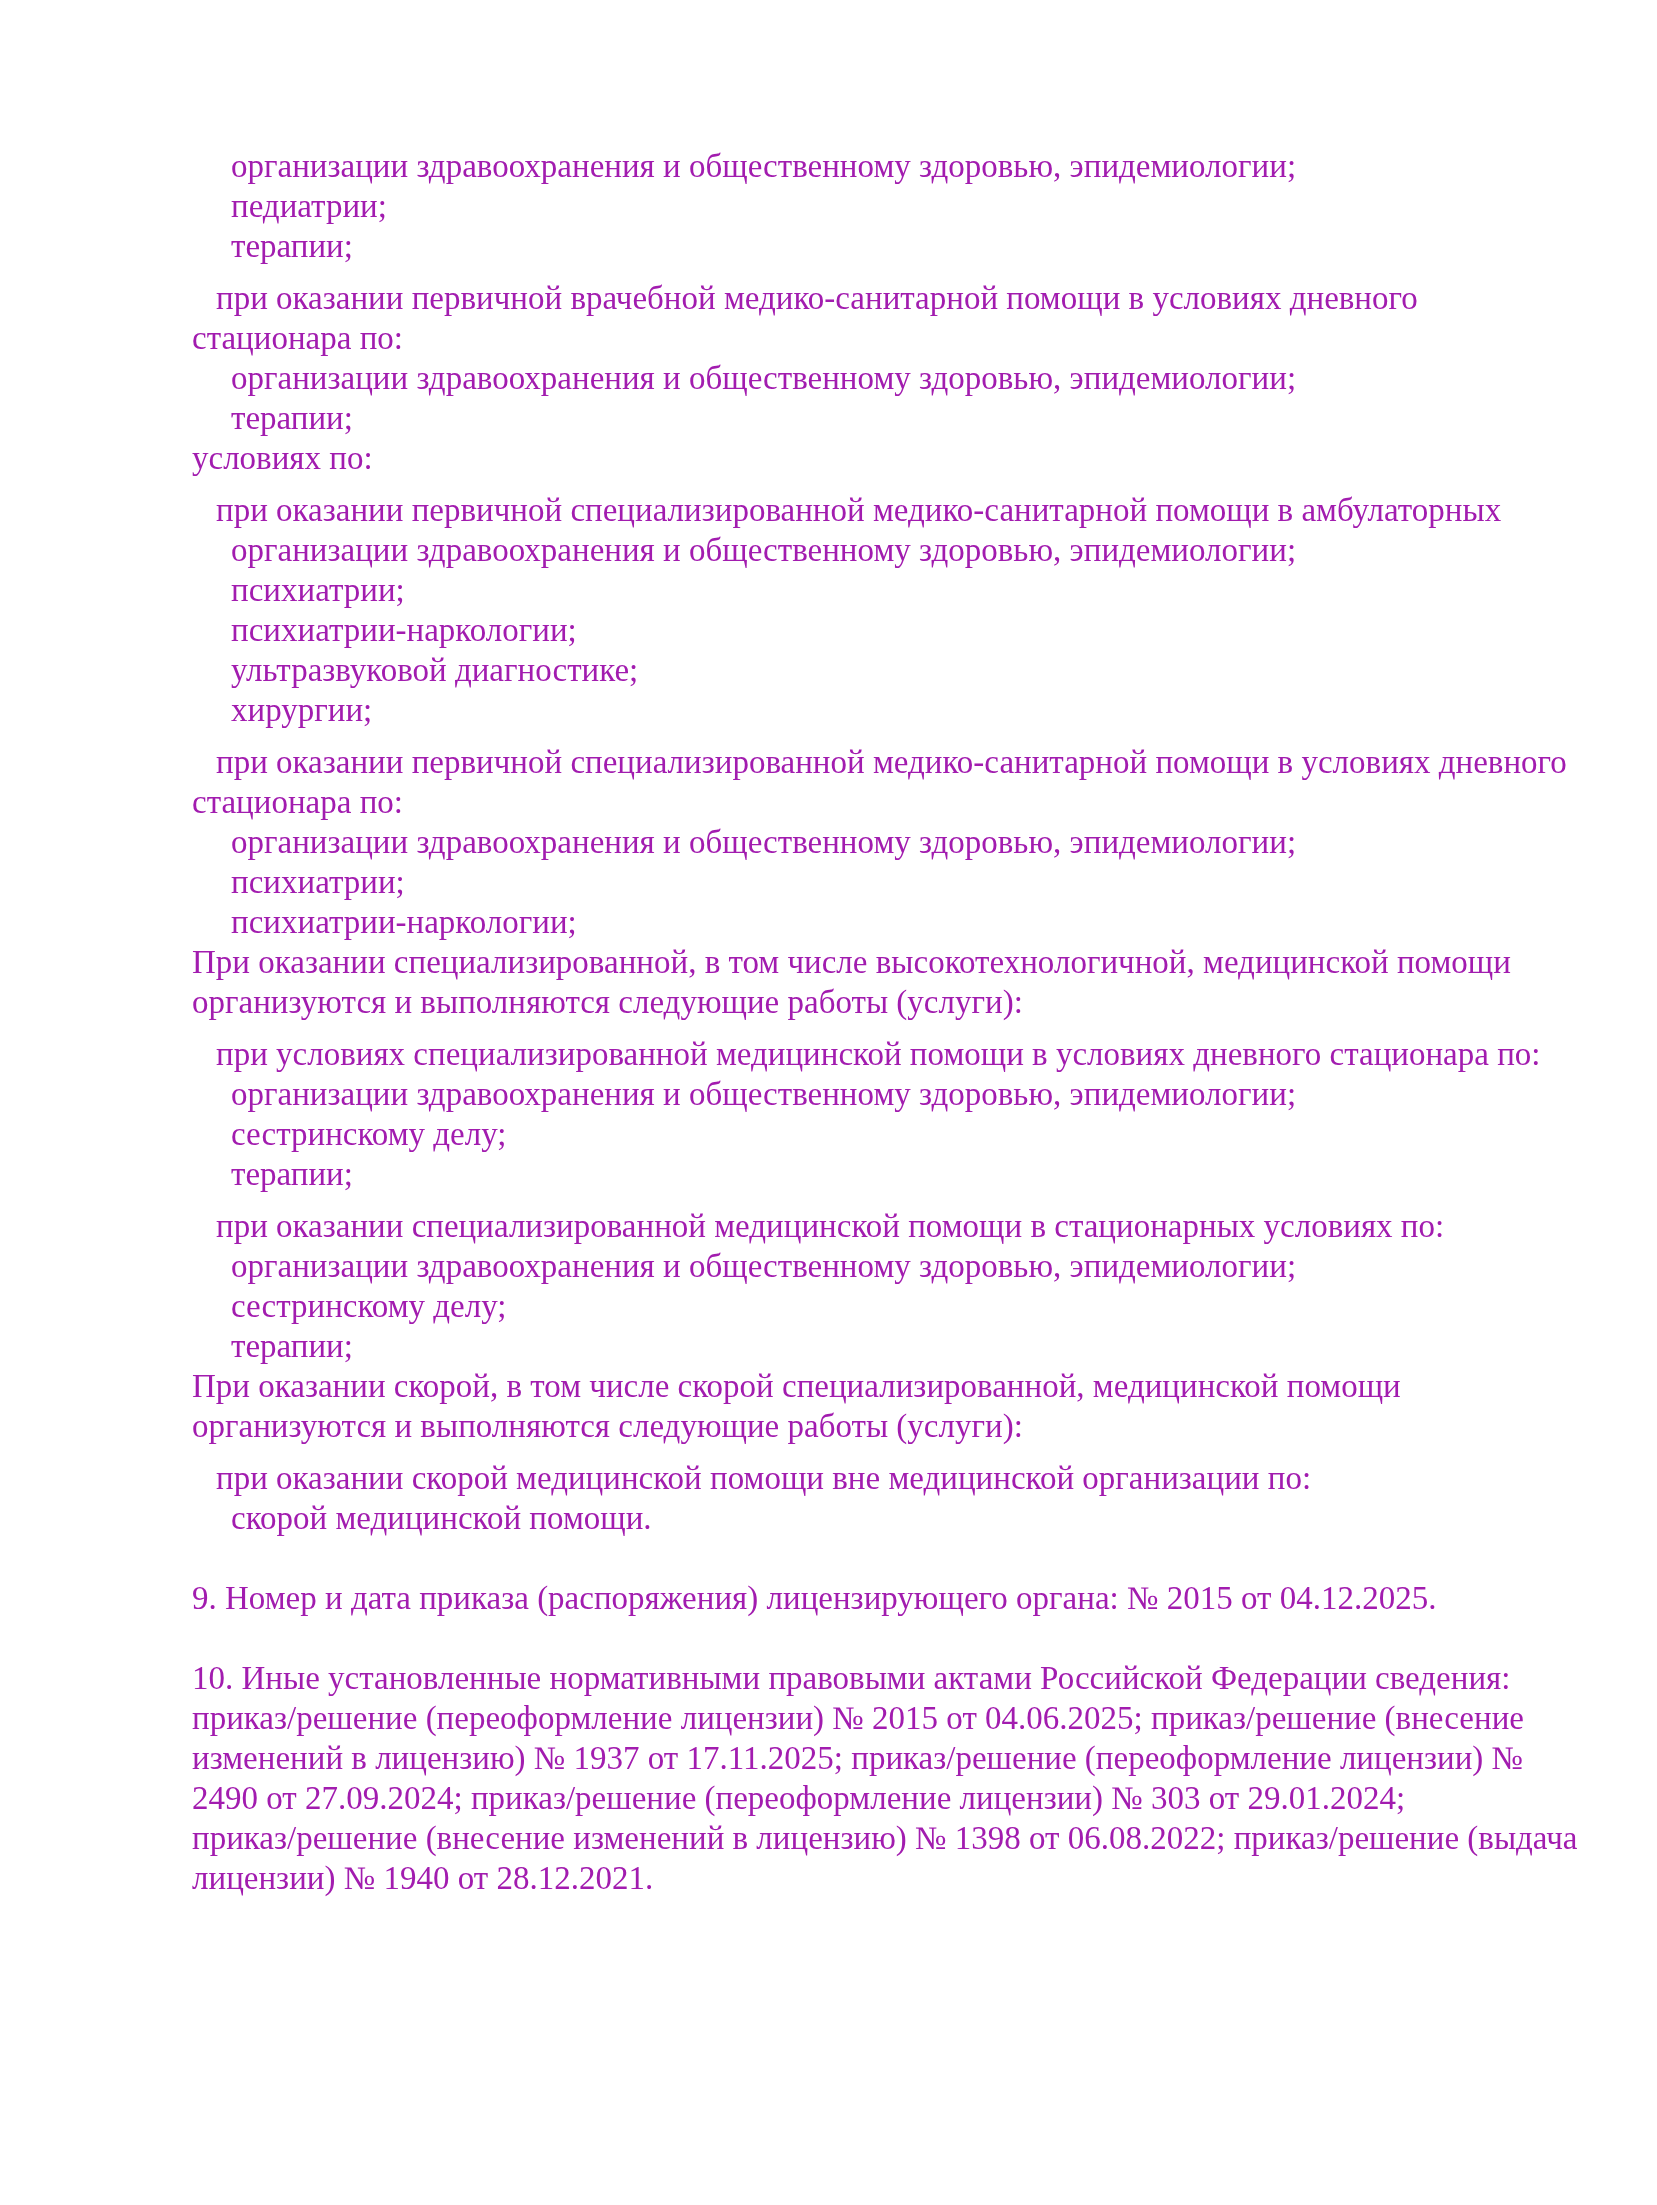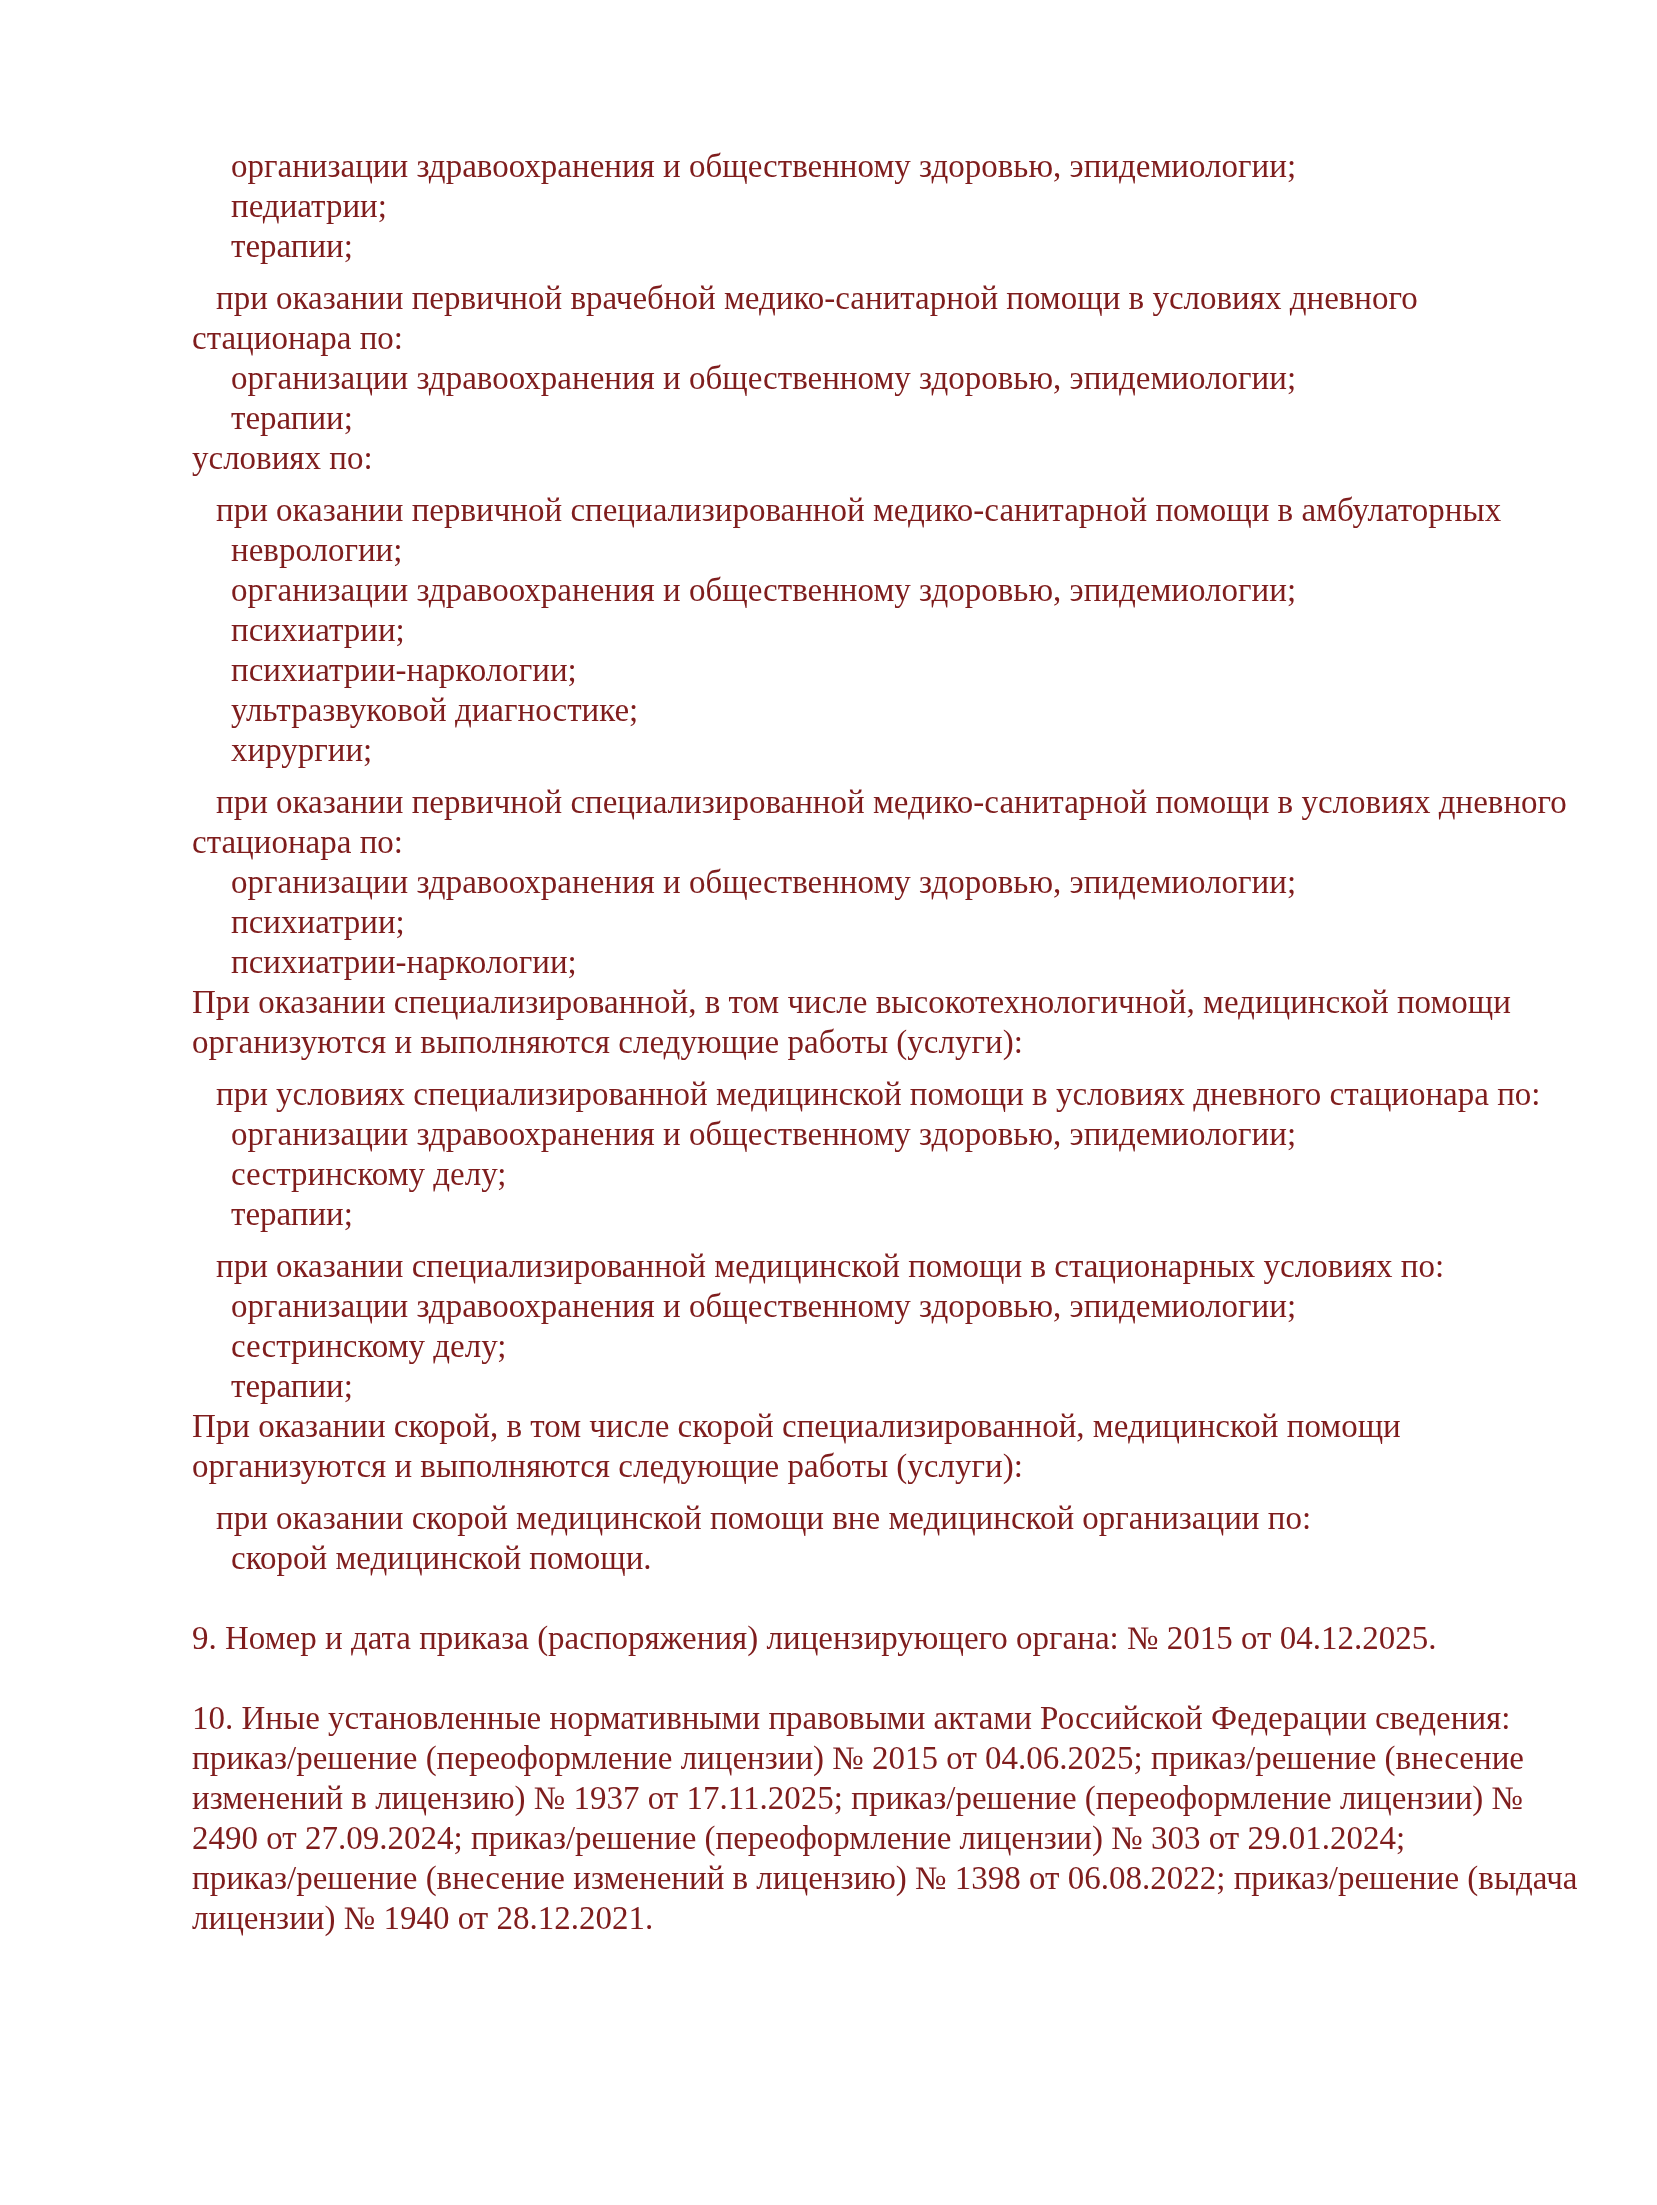--- a/index.html
+++ b/index.html
@@ -1,21 +1,21 @@
 <!DOCTYPE html>
 <html lang="ru" style="font-size:10.7px"><head>
 <meta charset="utf-8">
 <style>
   html, body { margin: 0; padding: 0; background: #ffffff; }
   .page {
     position: relative;
     width: 1657px;
     height: 2205px;
     background: #ffffff;
-    color: #7f1d1d;
+    color: #a21caf;
     font-family: "Liberation Serif", "DejaVu Serif", serif;
     font-size: 33px;
     line-height: 40px;
     overflow: hidden;
   }
   .text-block {
     position: absolute;
     left: 192px;
     top: 146px;
   }
@@ -33,21 +33,20 @@
   <div class="text-block">
     <div class="line i2">организации здравоохранения и общественному здоровью, эпидемиологии;</div>
     <div class="line i2">педиатрии;</div>
     <div class="line i2">терапии;</div>
     <div class="line i1">при оказании первичной врачебной медико-санитарной помощи в условиях дневного</div>
     <div class="line">стационара по:</div>
     <div class="line i2">организации здравоохранения и общественному здоровью, эпидемиологии;</div>
     <div class="line i2">терапии;</div>
     <div class="line">условиях по:</div>
     <div class="line i1">при оказании первичной специализированной медико-санитарной помощи в амбулаторных</div>
-    <div class="line i2">неврологии;</div>
     <div class="line i2">организации здравоохранения и общественному здоровью, эпидемиологии;</div>
     <div class="line i2">психиатрии;</div>
     <div class="line i2">психиатрии-наркологии;</div>
     <div class="line i2">ультразвуковой диагностике;</div>
     <div class="line i2">хирургии;</div>
     <div class="line i1">при оказании первичной специализированной медико-санитарной помощи в условиях дневного</div>
     <div class="line">стационара по:</div>
     <div class="line i2">организации здравоохранения и общественному здоровью, эпидемиологии;</div>
     <div class="line i2">психиатрии;</div>
     <div class="line i2">психиатрии-наркологии;</div>

